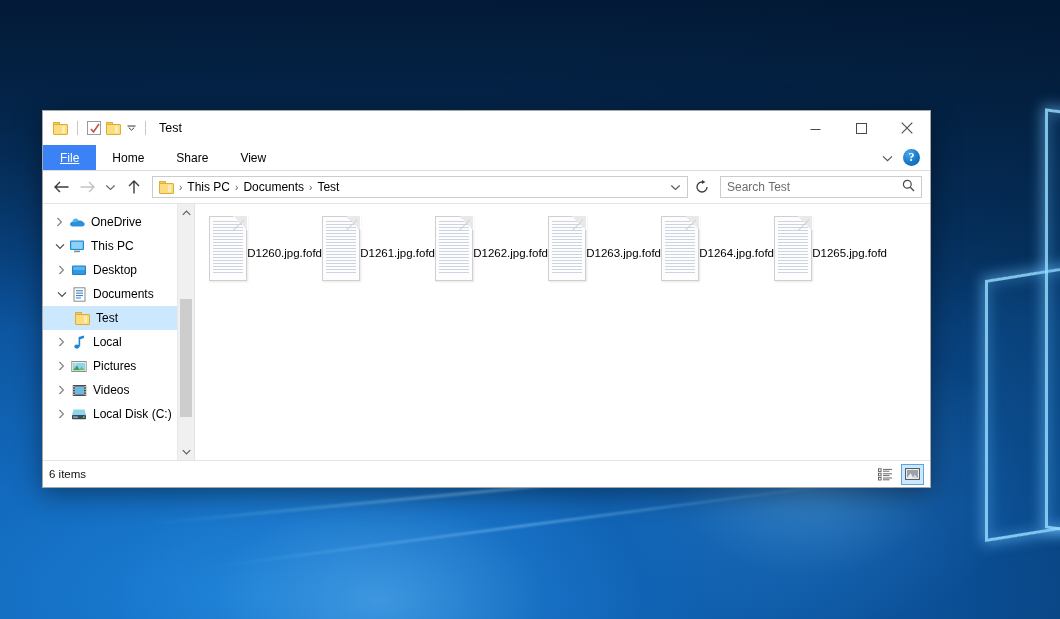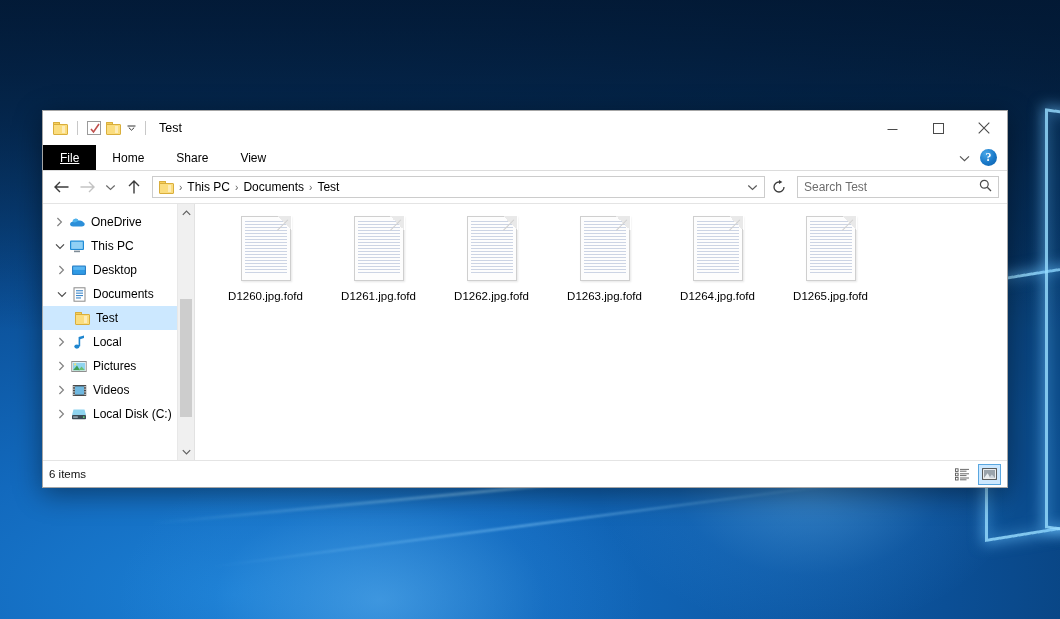--- a/index.html
+++ b/index.html
@@ -30,21 +30,21 @@
     background: rgba(30,125,210,.10);
   }
   .wp-dark-top {
     position: absolute; left: 0; top: 0; width: 100%; height: 330px;
     background: linear-gradient(180deg, rgba(2,22,48,.80) 0%, rgba(3,30,62,.45) 55%, rgba(0,0,0,0) 100%);
     pointer-events: none;
   }
 
   
   #explorer {
-    position: absolute; left: 42px; top: 110px; width: 966px; height: 378px;
+    position: absolute; left: 42px; top: 110px; width: 889px; height: 378px;
     background: #fff;
     border: 1px solid #a6a6a6;
     box-shadow: 0 6px 26px rgba(0,0,0,.42);
     display: flex; flex-direction: column;
     font-size: 12px; color: #000;
   }
 
   
   .titlebar {
     height: 34px; background: #fff; display: flex; align-items: center;
@@ -77,21 +77,21 @@
     width: 46px; height: 34px; display: flex; align-items: center; justify-content: center;
   }
   .win-btn svg { display: block; }
 
   
   .ribbon {
     height: 26px; flex: 0 0 26px; display: flex; align-items: stretch;
     border-bottom: 1px solid #dcdcdc; background: #fff;
   }
   .tab-file {
-    background: #000000; color: #fff; padding: 0 17px;
+    background: #3b82f6; color: #fff; padding: 0 17px;
     display: flex; align-items: center; font-size: 12px; text-decoration: underline;
   }
   .tab-item {
     padding: 0 16px; display: flex; align-items: center; font-size: 12px; color: #000;
   }
   .ribbon-right { margin-left: auto; display: flex; align-items: center; gap: 10px; padding-right: 10px; }
   .help-circle {
     width: 17px; height: 17px; border-radius: 50%;
     background: radial-gradient(circle at 35% 28%, #4aa8e8 0%, #1878c8 55%, #0d5fa8 100%);
     color: #fff; font-size: 12px; font-weight: bold; line-height: 17px; text-align: center;
@@ -150,21 +150,21 @@
   .vs-arrow { height: 17px; display: flex; align-items: center; justify-content: center; }
   .vs-thumb {
     position: absolute; left: 2px; right: 2px; top: 95px; height: 118px; background: #cdcdcd;
   }
 
   
   .filearea { flex: 1 1 auto; background: #fff; position: relative; overflow: hidden; padding: 6px 0 0 14px; }
   .grid { display: flex; flex-wrap: wrap; }
   .file-item {
     width: 113px; padding-top: 6px;
-    display: flex; flex-direction: column; align-items: center;
+    display: flex; align-items: center;
   }
   .doc-icon { position: relative; width: 50px; height: 65px; }
   .doc-page {
     position: absolute; inset: 0; background: #fdfdfd;
     border: 1px solid #cfcfcf; box-shadow: 1px 1px 2px rgba(0,0,0,.10);
   }
   .doc-lines { position: absolute; left: 4px; right: 4px; top: 5px; bottom: 5px; }
   .doc-lines i { display: block; height: 1px; background: #ccd4e4; margin-bottom: 2px; }
   .doc-fold {
     position: absolute; right: -1px; top: -1px; width: 15px; height: 15px;

